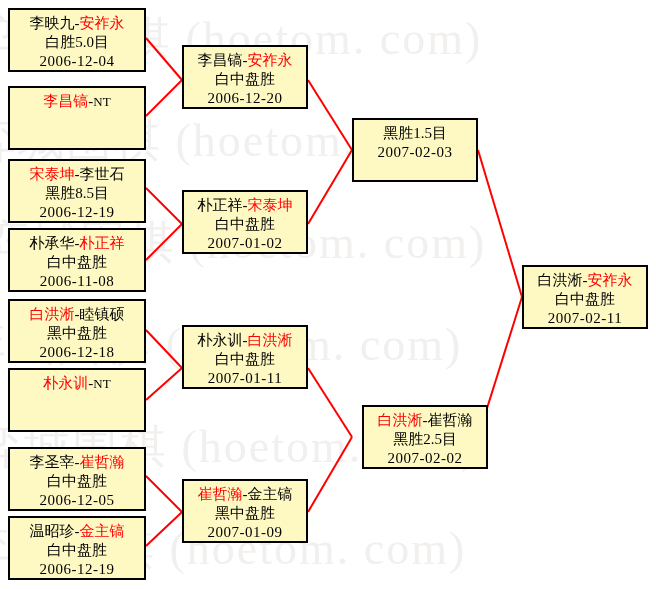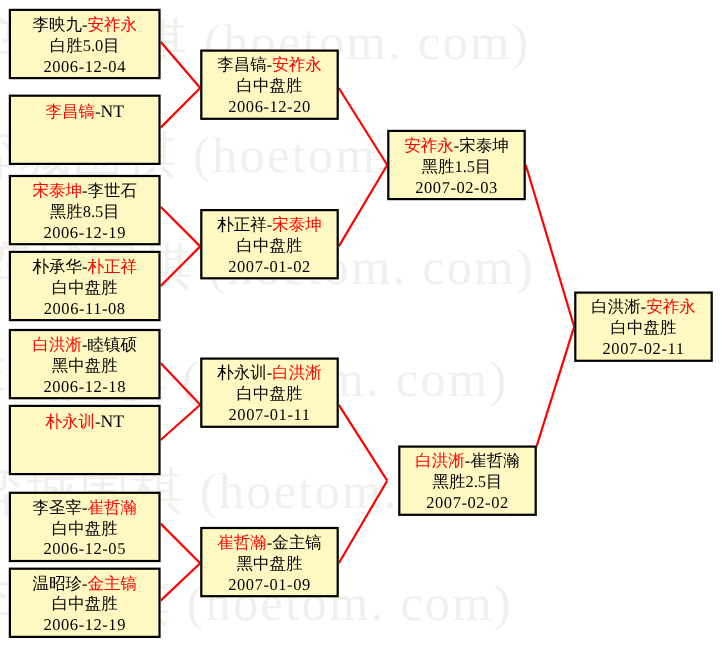--- a/index.html
+++ b/index.html
@@ -68,21 +68,21 @@
   .match-box .date {
     white-space: nowrap;
   }
   .match-box .date {
     font-family: "Liberation Serif", "DejaVu Serif", serif;
     letter-spacing: 0.5px;
   }
   .p-win { color: #ff0000; }
   .p-lose { color: #000000; }
   .p-sep { color: #000000; }
-  .nt-tag { color: #000000; font-size: 16px; }
+  .nt-tag { color: #000000; font-size: 13px; }
   .box-empty { }
 </style>
 </head>
 <body>
 
 <div id="bracket-root">
 
   <div class="watermark-layer">
       <div class="wm-row" style="left: -20px; top: 16px; color: rgb(242, 240, 238);">弈城围棋 (hoetom. com)</div>
       <div class="wm-row" style="left: -30px; top: 118px; color: rgb(242, 240, 238);">弈城围棋 (hoetom. com)</div>
@@ -160,21 +160,20 @@
         <div class="players"><span class="p-lose">朴永训</span><span class="p-sep">-</span><span class="p-win">白洪淅</span></div>
         <div class="result">白中盘胜</div>
         <div class="date">2007-01-11</div>
       </div>
       <div class="match-box" style="left: 182px; top: 479px; width: 126px; height: 64px; border-color: rgb(0, 0, 0);">
         <div class="players"><span class="p-win">崔哲瀚</span><span class="p-sep">-</span><span class="p-lose">金主镐</span></div>
         <div class="result">黑中盘胜</div>
         <div class="date">2007-01-09</div>
       </div>
       <div class="match-box" style="left: 352px; top: 118px; width: 126px; height: 64px; border-color: rgb(0, 0, 0);">
-        <div class="players"><span class="p-win">安祚永</span><span class="p-sep">-</span><span class="p-lose">宋泰坤</span></div>
         <div class="result">黑胜1.5目</div>
         <div class="date">2007-02-03</div>
       </div>
       <div class="match-box" style="left: 352px; top: 405px; width: 126px; height: 64px; border-color: rgb(0, 0, 0); margin-left: 10px;">
         <div class="players"><span class="p-win">白洪淅</span><span class="p-sep">-</span><span class="p-lose">崔哲瀚</span></div>
         <div class="result">黑胜2.5目</div>
         <div class="date">2007-02-02</div>
       </div>
       <div class="match-box" style="left: 522px; top: 265px; width: 126px; height: 64px; border-color: rgb(0, 0, 0);">
         <div class="players"><span class="p-lose">白洪淅</span><span class="p-sep">-</span><span class="p-win">安祚永</span></div>

